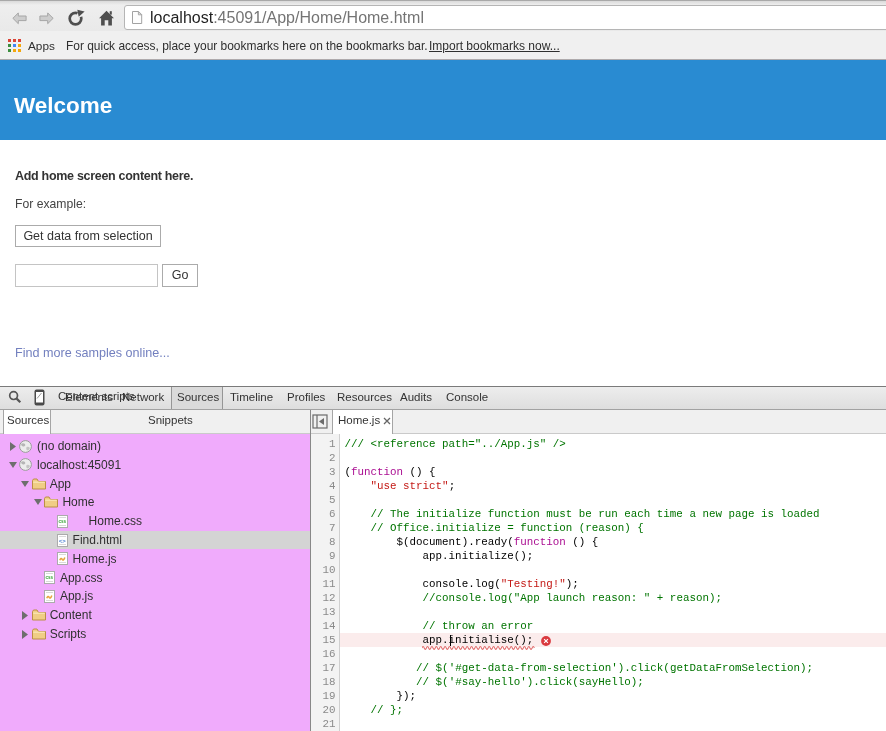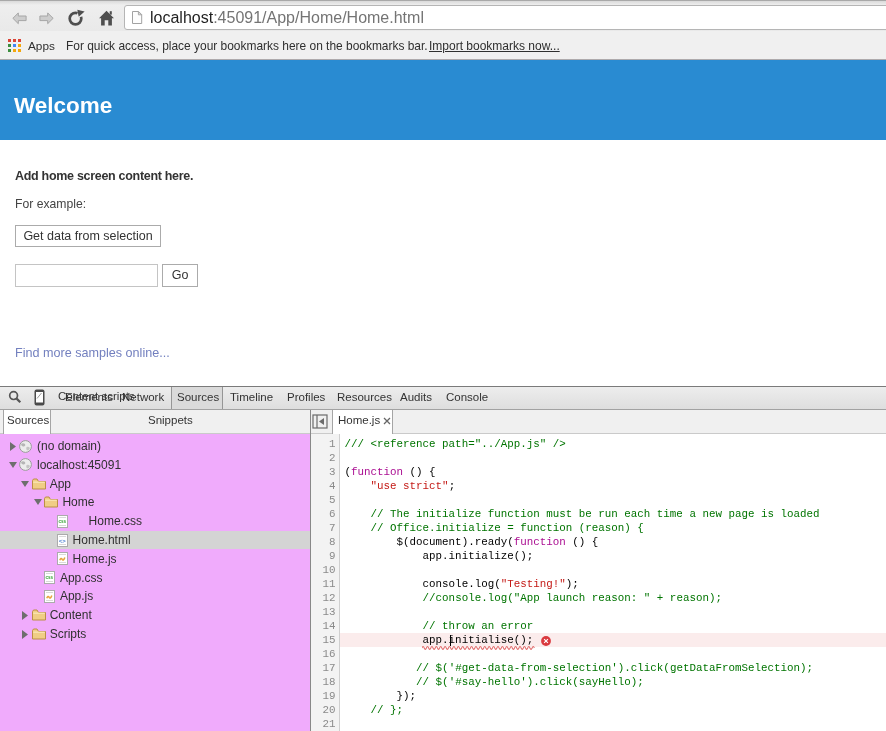--- a/index.html
+++ b/index.html
@@ -163,21 +163,21 @@
       <text x="5.25" y="8.2" font-size="4.6" font-weight="bold" fill="#37a337" text-anchor="middle" font-family="Liberation Sans">css</text>
     </svg>
     <div class="abs" style="left:72.6px;top:79.24px;line-height:16px;margin-left:16px;">Home.css</div>
     <div class="abs" style="left:0px;top:97px;width:310px;height:18px;background:#d4d4d4;"></div>
     <svg class="abs" style="left:57.099999999999994px;top:99.5px" width="11" height="13" viewBox="0 0 11 13">
       <rect x="0.5" y="0.5" width="10" height="12" fill="#fff" stroke="#ababab" stroke-width="1"></rect>
       <line x1="2" y1="2.5" x2="9" y2="2.5" stroke="#cfcfcf" stroke-width="0.8"></line>
       <line x1="2" y1="10.5" x2="9" y2="10.5" stroke="#cfcfcf" stroke-width="0.8"></line>
       <text x="5.25" y="8.6" font-size="6" font-weight="bold" fill="#4a7fd0" text-anchor="middle" font-family="Liberation Sans">&lt;&gt;</text>
     </svg>
-    <div class="abs" style="left:72.6px;top:98px;line-height:16px;">Home.html</div>
+    <div class="abs" style="left:72.6px;top:98px;line-height:16px;">Find.html</div>
     <svg class="abs" style="left:57.099999999999994px;top:118.25999999999999px" width="11" height="13" viewBox="0 0 11 13">
       <rect x="0.5" y="0.5" width="10" height="12" fill="#fff" stroke="#ababab" stroke-width="1"></rect>
       <line x1="2" y1="2.5" x2="9" y2="2.5" stroke="#cfcfcf" stroke-width="0.8"></line>
       <line x1="2" y1="10.5" x2="9" y2="10.5" stroke="#cfcfcf" stroke-width="0.8"></line>
       <path d="M2.8 8.2 Q4 5.2 5.2 7.4 Q6.4 9.4 7.8 5.4" fill="none" stroke="#e8a33d" stroke-width="1.6"></path>
     </svg>
     <div class="abs" style="left:72.6px;top:116.75999999999999px;line-height:16px;">Home.js</div>
     <svg class="abs" style="left:44.4px;top:137.02px" width="11" height="13" viewBox="0 0 11 13">
       <rect x="0.5" y="0.5" width="10" height="12" fill="#fff" stroke="#ababab" stroke-width="1"></rect>
       <line x1="2" y1="2.5" x2="9" y2="2.5" stroke="#cfcfcf" stroke-width="0.8"></line>

